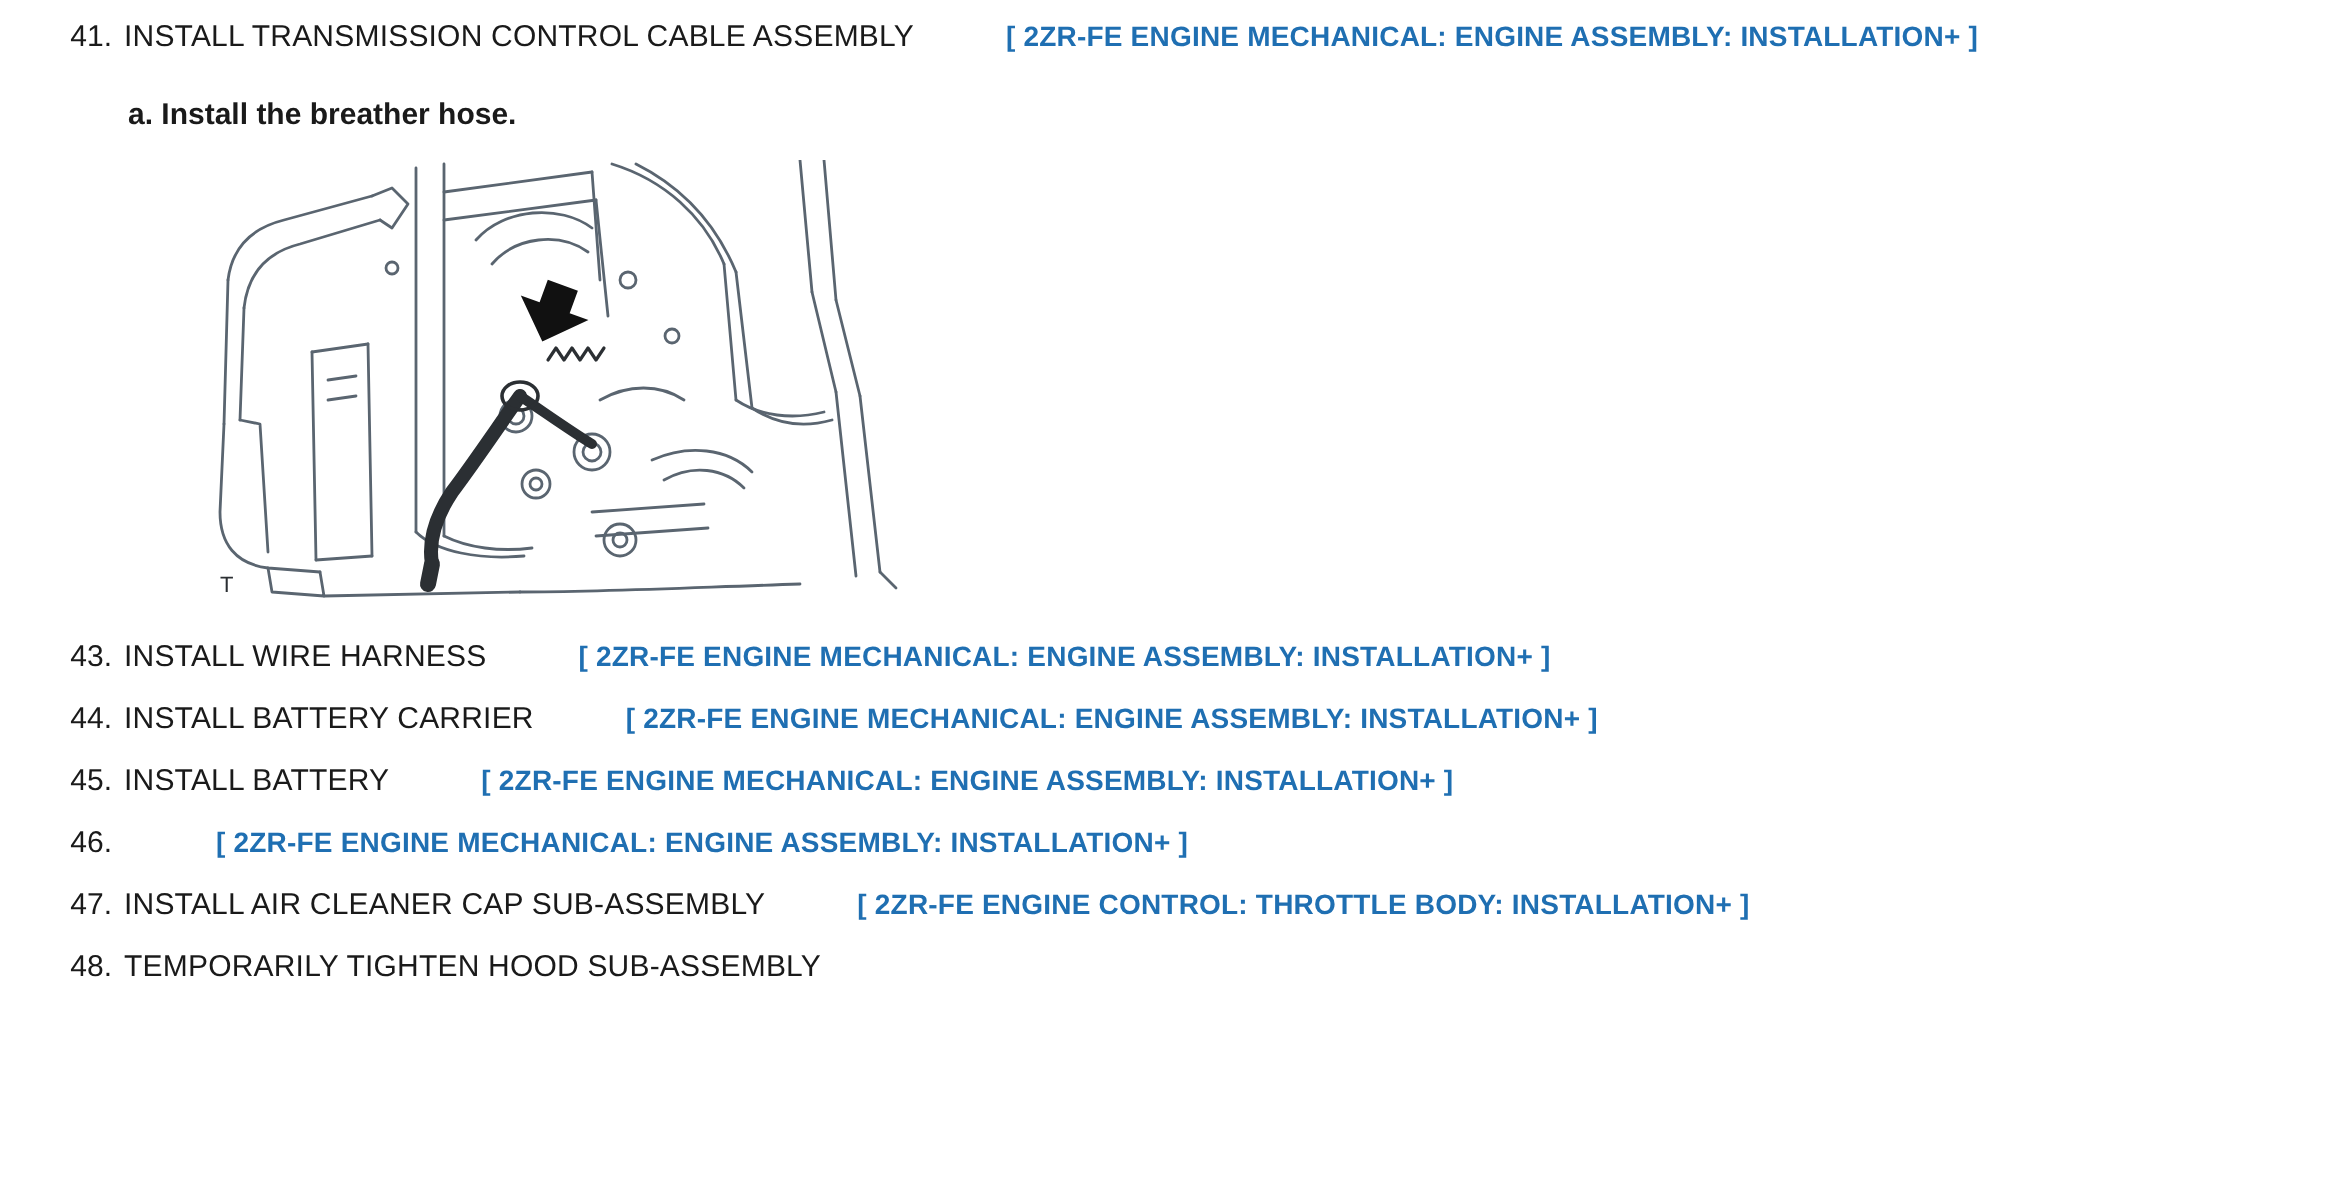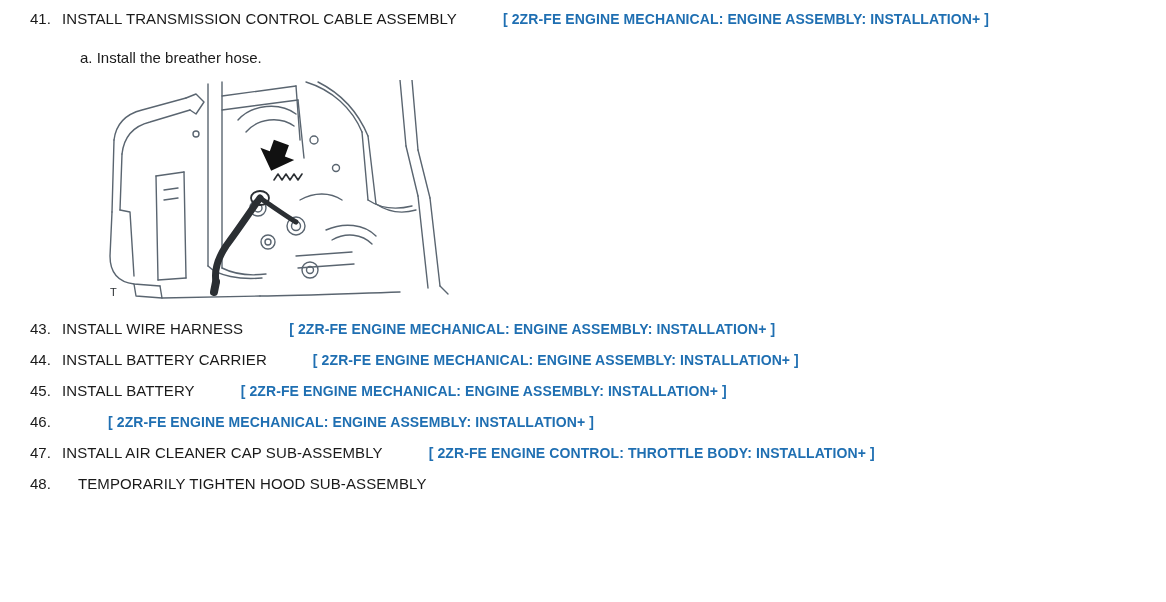--- a/index.html
+++ b/index.html
@@ -24,20 +24,21 @@
     display: flex;
     align-items: baseline;
     margin: 0 0 0 0;
     padding: 0 0 0 30px;
   }
   .step-num {
     font-size: 15px;
     font-weight: normal;
     color: #1a1a1a;
     min-width: 26px;
+    text-align: right;
     margin-right: 6px;
     white-space: nowrap;
   }
   .step-title {
     font-size: 15px;
     font-weight: normal;
     color: #1a1a1a;
     letter-spacing: 0.1px;
   }
   .step-link {
@@ -45,22 +46,23 @@
     font-weight: bold;
     color: #1f6fb2;
     margin-left: 5px;
     cursor: pointer;
     letter-spacing: 0.1px;
     padding-left: 41px;
   }
   .substep {
     font-size: 15px;
     color: #1a1a1a;
-    padding-left: 80px;
+    padding-left: 64px;
     margin-top: 6px;
+    font-weight: bold;
   }
   .spacer-16 { height: 16px; }
 
   .figure-wrap {
     padding-left: 100px;
     margin-top: 14px;
     margin-bottom: 10px;
   }
   .figure {
     width: 360px;
@@ -192,18 +194,18 @@
     <span class="step-num">46.</span>
     <span class="step-link">[ 2ZR-FE ENGINE MECHANICAL: ENGINE ASSEMBLY: INSTALLATION+ ]</span>
   </div>
 
   <div class="step row-block">
     <span class="step-num">47.</span>
     <span class="step-title">INSTALL AIR CLEANER CAP SUB-ASSEMBLY</span>
     <span class="step-link">[ 2ZR-FE ENGINE CONTROL: THROTTLE BODY: INSTALLATION+ ]</span>
   </div>
 
-  <div class="step" style="margin-bottom:0;gap:16px;">
+  <div class="step" style="margin-bottom:0;">
     <span class="step-num">48.</span>
     <span class="step-title">TEMPORARILY TIGHTEN HOOD SUB-ASSEMBLY</span>
   </div>
 
 </div>
 
 </body></html>

